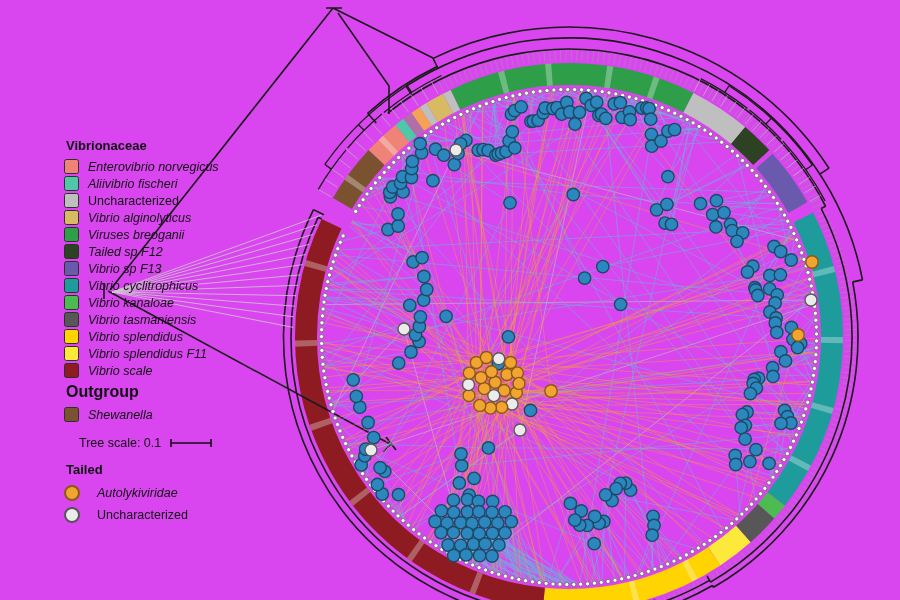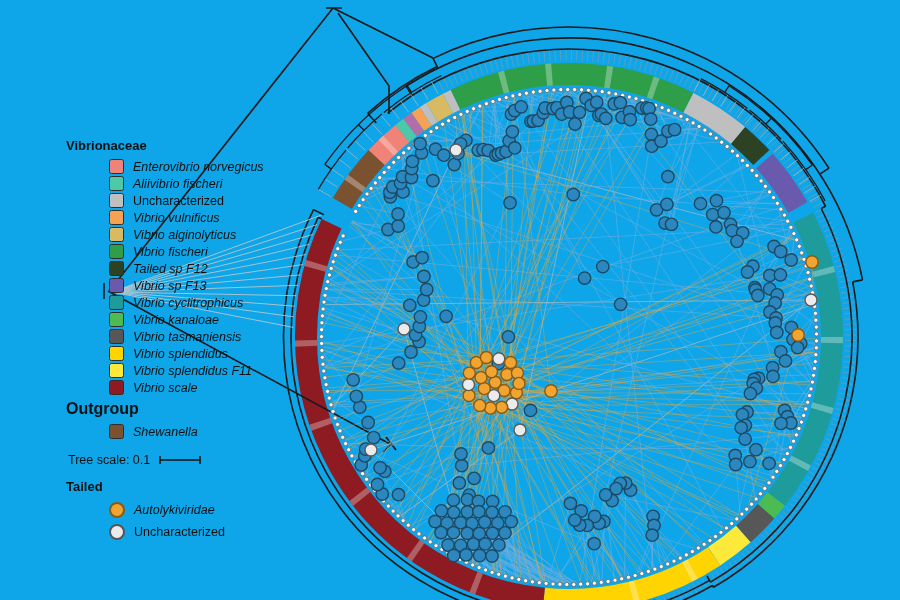--- a/index.html
+++ b/index.html
@@ -1,31 +1,31 @@
 <!DOCTYPE html>
 <html><head>
 <meta charset="utf-8">
 <style>
   html,body{margin:0;padding:0;background:#fff;}
-  .stage{position:relative;width:900px;height:600px;background:#0ea5e9;overflow:hidden;
+  .stage{position:relative;width:900px;height:600px;background:#d946ef;overflow:hidden;
          font-family:"Liberation Sans",sans-serif;color:#111;}
   svg{position:absolute;left:0;top:0;}
   .legend{position:absolute;left:64px;top:138px;width:210px;}
   .lg-title{font-size:13px;font-weight:bold;margin:0 0 5px 2px;}
   .lg-big{font-size:16px;margin-top:4px;}
-  .lg-row{display:flex;align-items:center;height:17px;margin-left:45px;}
+  .lg-row{display:flex;align-items:center;height:17px;}
   .lg-row .sw{width:13px;height:13px;border:1.5px solid #2e2e2e;border-radius:2.5px;
               flex:0 0 auto;margin-right:9px;}
   .lg-row .cir{width:12px;height:12px;border-radius:50%;border:2px solid #333;
                flex:0 0 auto;margin-right:9px;}
   .lg-row .lb{font-size:12.5px;white-space:nowrap;}
   .it{font-style:italic;}
-  .scale-row{display:flex;align-items:center;margin:13px 0 12px 4px;font-size:12.5px;}
+  .scale-row{display:flex;align-items:center;margin:13px 0 12px 15px;font-size:12.5px;}
   .scale-row svg{position:static;margin-left:7px;}
-  .vir-row{height:22px;}
+  .vir-row{height:22px;gap:8px;}
 </style>
 </head>
 <body>
 
 <div class="stage">
   <svg id="fig" width="900" height="600" viewBox="0 0 900 600">
       <g>
         <path d="M455.4 99.8 A263 263 0 0 1 688.4 102.7" fill="none" stroke="#2E9E49" stroke-width="22"></path>
         <path d="M688.4 102.7 A263 263 0 0 1 738.1 135.5" fill="none" stroke="#BFBFBF" stroke-width="22"></path>
         <path d="M738.1 135.5 A263 263 0 0 1 761.3 157.6" fill="none" stroke="#2C4222" stroke-width="22"></path>
@@ -557,30 +557,26 @@
         </div>
         <div class="lg-row">
           <span class="sw" style="background: rgb(78, 201, 167);"></span>
           <span class="lb it">Aliivibrio fischeri</span>
         </div>
         <div class="lg-row">
           <span class="sw" style="background: rgb(191, 191, 191);"></span>
           <span class="lb">Uncharacterized</span>
         </div>
         <div class="lg-row">
-          <span class="sw" style="background: rgb(245, 162, 84);"></span>
-          <span class="lb it">Vibrio vulnificus</span>
-        </div>
-        <div class="lg-row">
           <span class="sw" style="background: rgb(216, 186, 98);"></span>
           <span class="lb it">Vibrio alginolyticus</span>
         </div>
         <div class="lg-row">
           <span class="sw" style="background: rgb(46, 158, 73);"></span>
-          <span class="lb it">Vibrio fischeri</span>
+          <span class="lb it">Viruses breoganii</span>
         </div>
         <div class="lg-row">
           <span class="sw" style="background: rgb(44, 66, 34);"></span>
           <span class="lb it">Tailed sp F12</span>
         </div>
         <div class="lg-row">
           <span class="sw" style="background: rgb(106, 90, 174);"></span>
           <span class="lb it">Vibrio sp F13</span>
         </div>
         <div class="lg-row">

